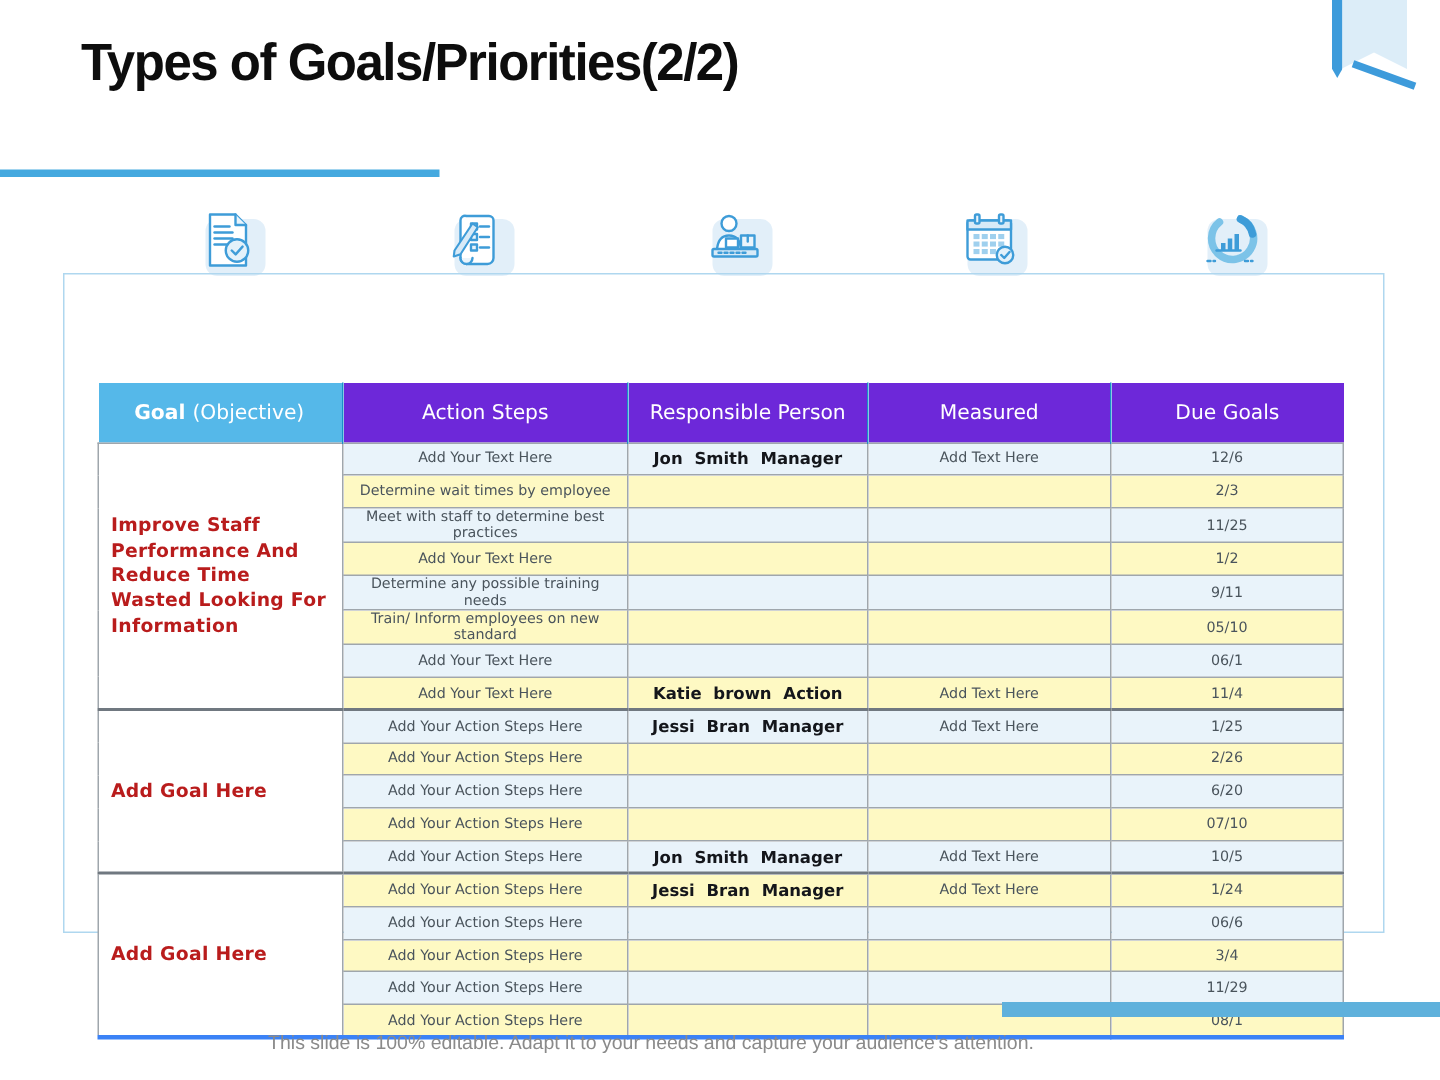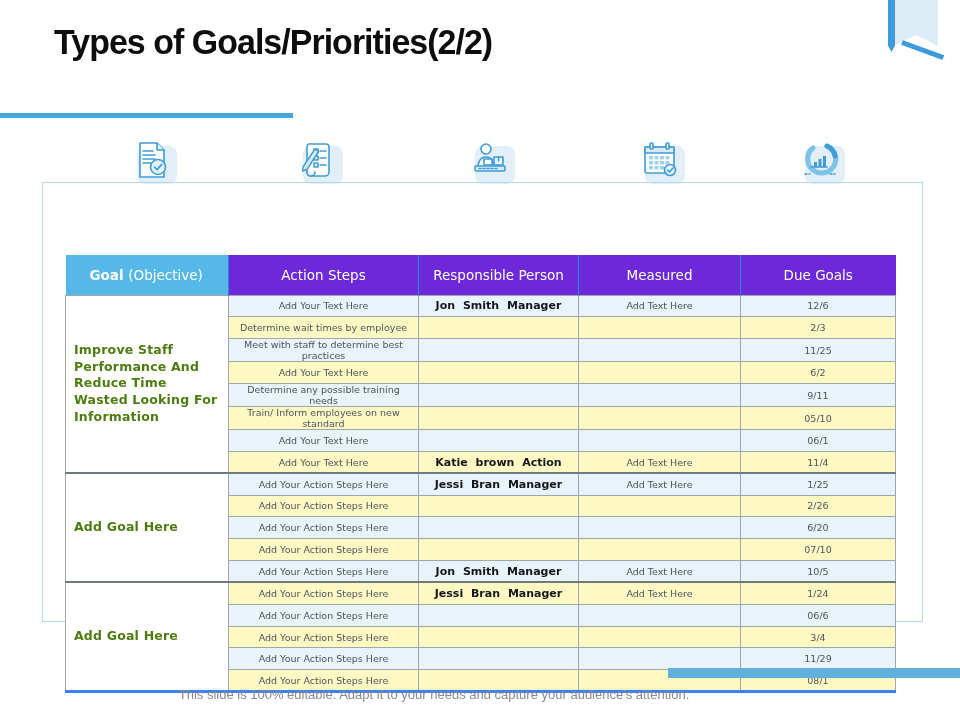--- a/index.html
+++ b/index.html
@@ -53,21 +53,21 @@
     font-family:"DejaVu Sans",sans-serif;font-size:13.5px;font-weight:normal;
     text-align:center;border-left:1px solid #1b8fc9;
   }
   th.h-goal{
     background:#55b8e9;text-align:left;padding-left:24px;border-left:none;font-weight:bold;
   }
   th.h-goal .normal{font-weight:normal;}
   td{border:1px solid #9fa6ac;font-size:9.5px;color:#4a545c;text-align:center;}
   td.goal{
     background:#ffffff;border-left:1px solid #9fa6ac;
-    font-size:12.5px;font-weight:bold;color:#4d7c0f;text-align:left;
+    font-size:12.5px;font-weight:bold;color:#b91c1c;text-align:left;
     padding:0 6px 0 8px;line-height:1.35;vertical-align:middle;letter-spacing:.2px;
   }
   td.person{font-weight:bold;color:#14161b;font-size:11px;word-spacing:4px;}
   tr.stripe-a td.c{background:#e9f3fa;}
   tr.stripe-b td.c{background:#fef9c3;}
   tr.section-start td{border-top:2px solid #707880;}
   
   .bottom-bar{position:absolute;left:668px;top:668px;width:292px;height:10px;background:#5fb1dc;}
   .footer-note{
     position:absolute;left:0;top:687px;width:868px;text-align:center;
@@ -201,21 +201,21 @@
       <tr class="stripe-a">
         <td class="c">Meet with staff to determine best practices</td>
         <td class="c person"></td>
         <td class="c"></td>
         <td class="c">11/25</td>
       </tr>
       <tr class="stripe-b">
         <td class="c">Add Your Text Here</td>
         <td class="c person"></td>
         <td class="c"></td>
-        <td class="c">6/2</td>
+        <td class="c">1/2</td>
       </tr>
       <tr class="stripe-a">
         <td class="c">Determine any possible training needs</td>
         <td class="c person"></td>
         <td class="c"></td>
         <td class="c">9/11</td>
       </tr>
       <tr class="stripe-b">
         <td class="c">Train/ Inform employees on new standard</td>
         <td class="c person"></td>

